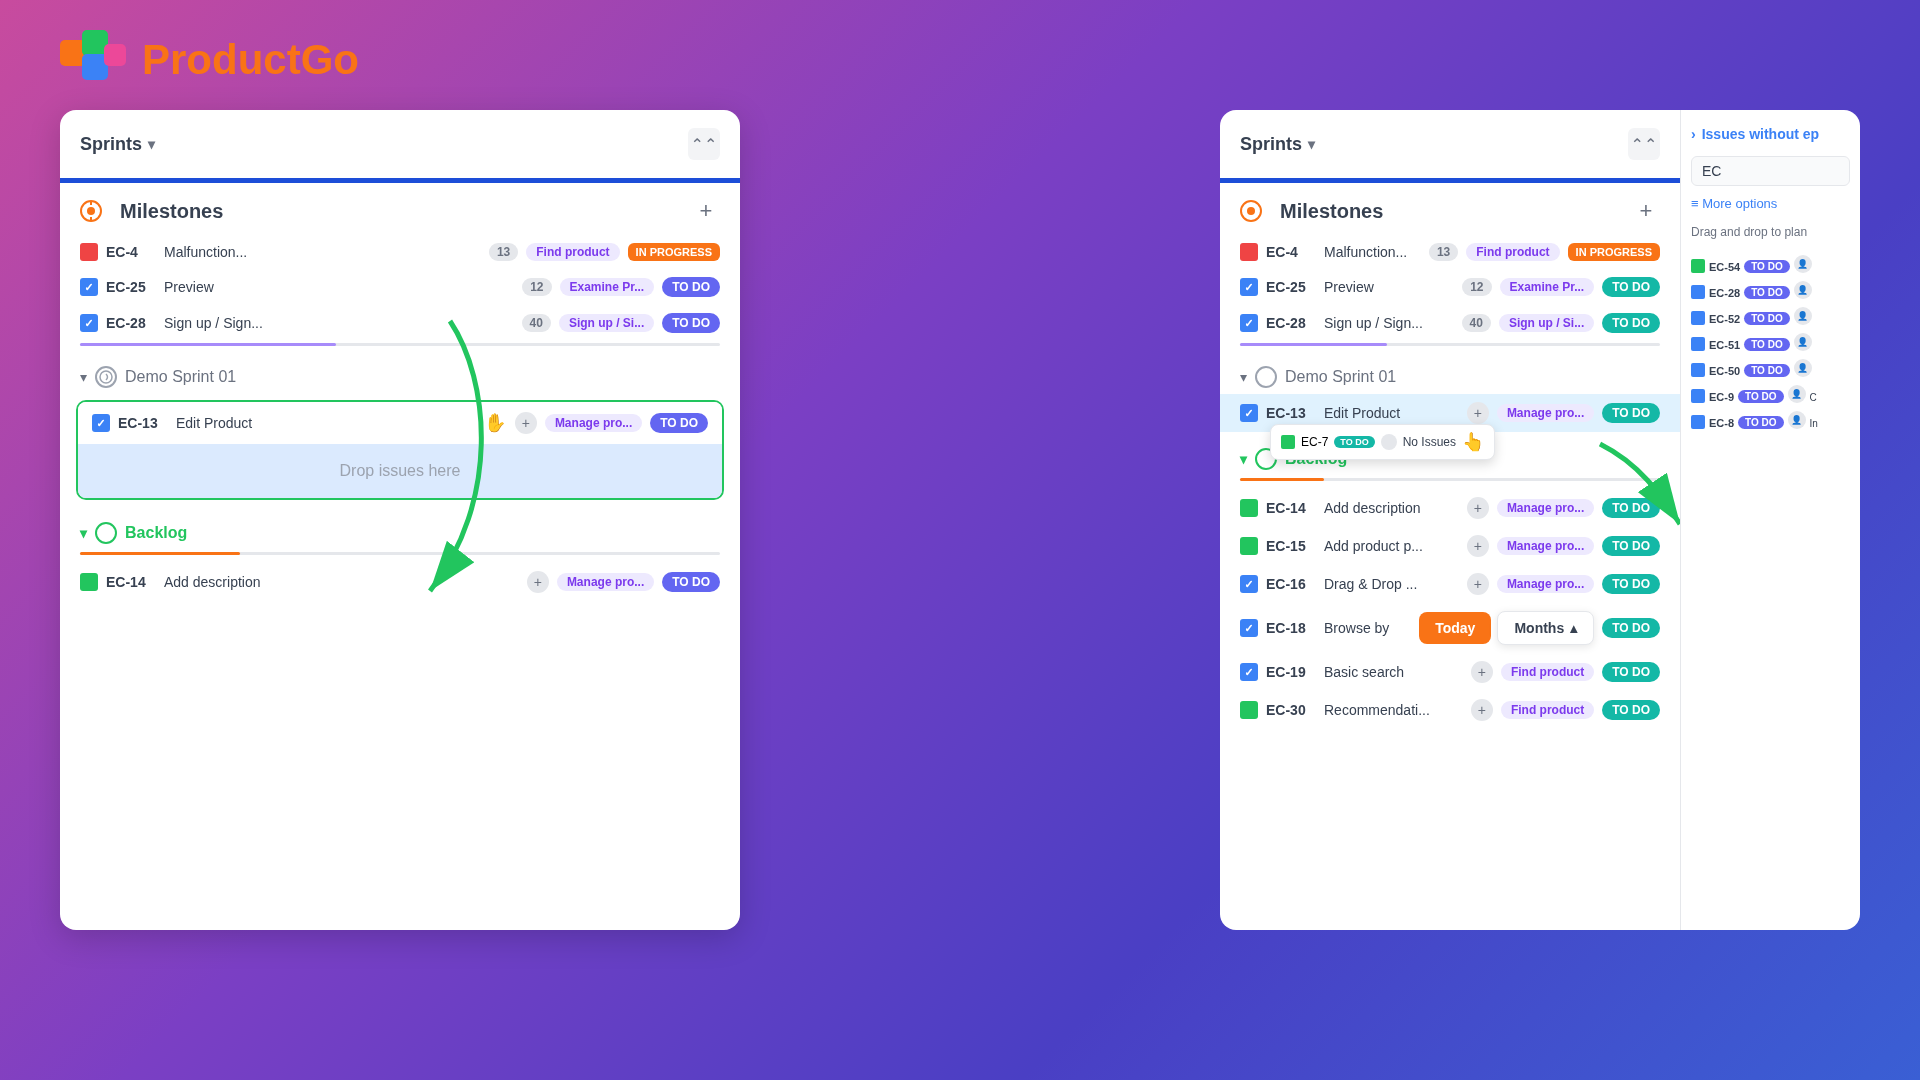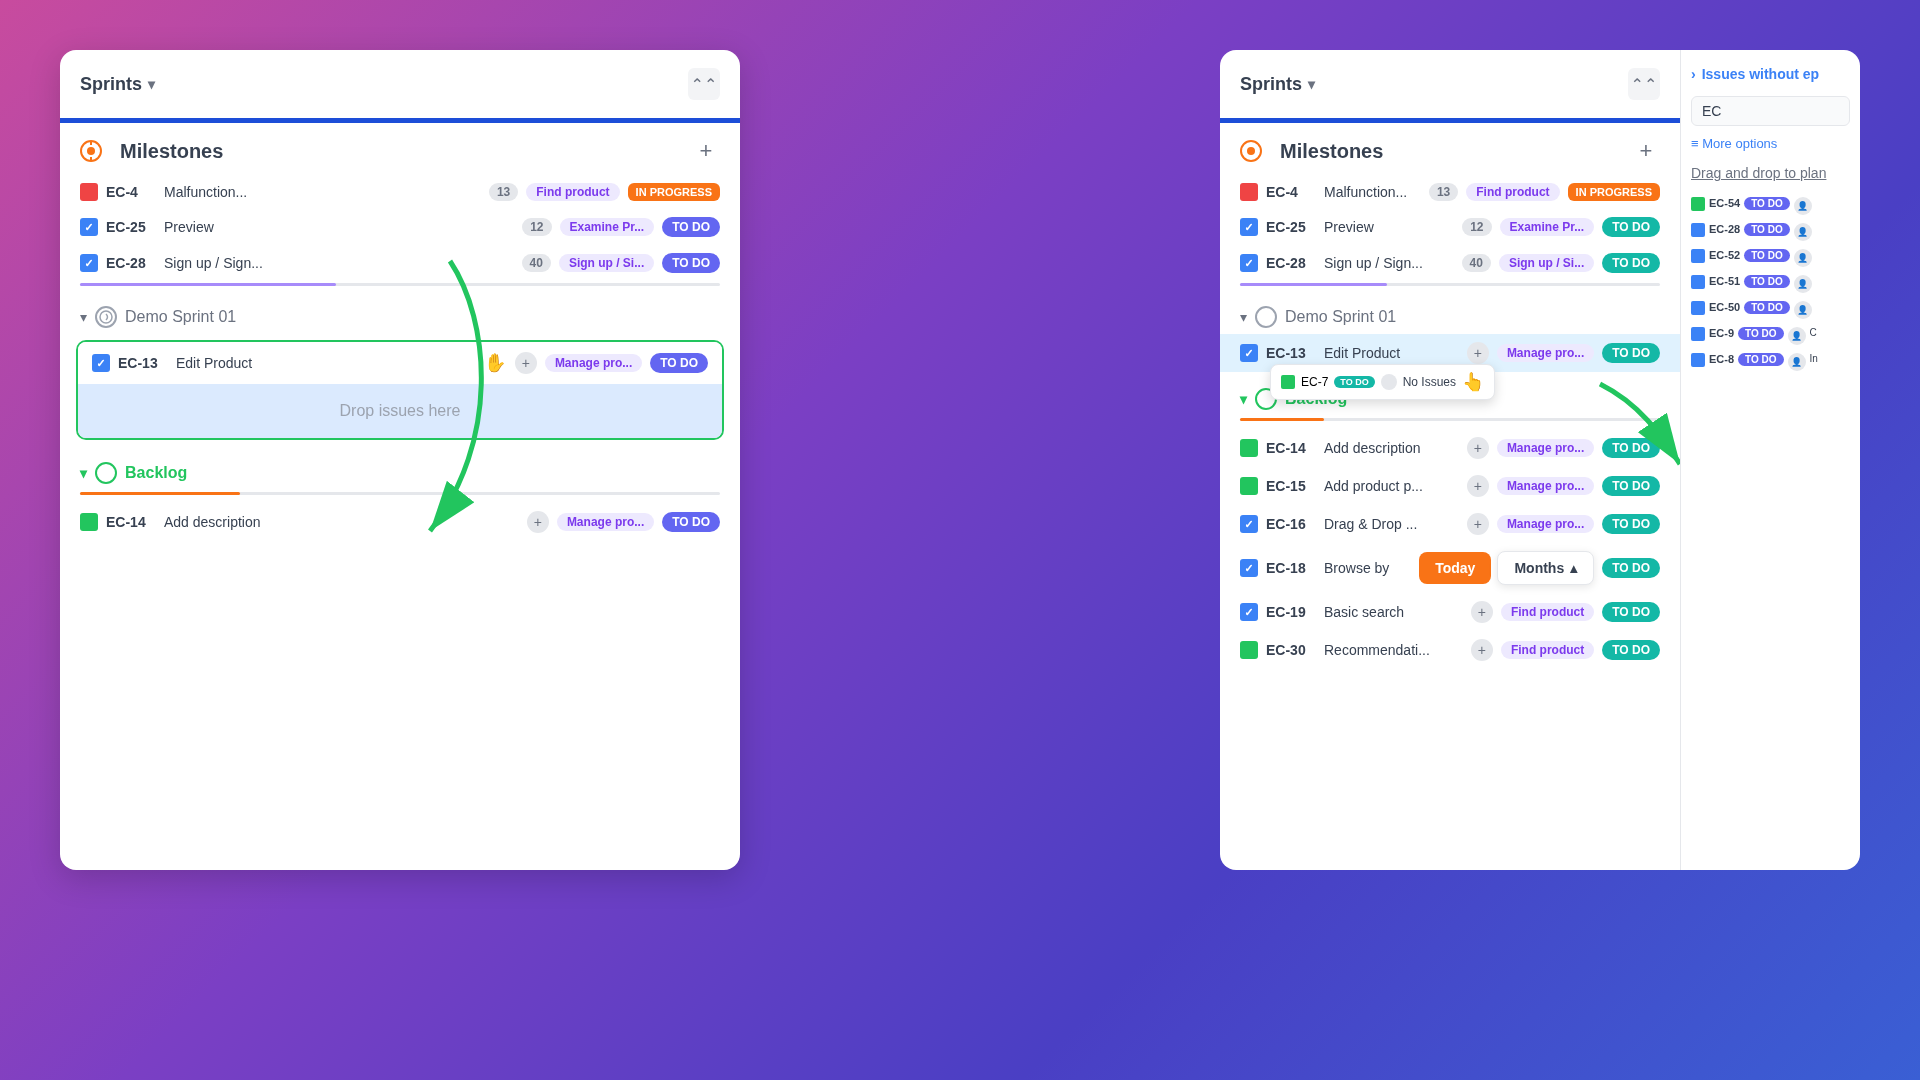--- a/index.html
+++ b/index.html
@@ -340,28 +340,27 @@
       margin-bottom: 10px;
       background: #f9fafb;
     }
     .sidebar-more {
       font-size: 13px;
       color: #3b82f6;
       cursor: pointer;
       margin-bottom: 14px;
     }
     .drag-hint {
-      font-size: 14px;
+      font-size: 12px;
       color: #6b7280;
       margin-bottom: 12px;
-      text-decoration: underline;
     }
     .sidebar-issue-row {
       display: flex;
-      align-items: flex-start;
+      align-items: flex-end;
       gap: 4px;
       padding: 4px 0;
       font-size: 12px;
     }
     .sidebar-issue-id {
       font-size: 11px;
       color: #374151;
       font-weight: 600;
     }
     .sidebar-badge-todo {
@@ -430,20 +429,34 @@
       align-items: center;
       gap: 6px;
       font-size: 12px;
       box-shadow: 0 4px 12px rgba(0,0,0,0.15);
     }
   </style>
 </head>
 <body>
 
 <div class="header">
+  <div class="logo">
+    <div class="logo-icon">
+
+      <svg width="70" height="60" viewBox="0 0 70 60">
+        <rect x="0" y="10" width="26" height="26" rx="5" fill="#f97316"></rect>
+        <rect x="22" y="0" width="26" height="26" rx="5" fill="#22c55e"></rect>
+        <rect x="22" y="24" width="26" height="26" rx="5" fill="#3b82f6"></rect>
+        <rect x="44" y="14" width="22" height="22" rx="5" fill="#ec4899"></rect>
+      </svg>
+    </div>
+    <div class="logo-text">
+      <span>Product</span><span style="color:#f97316">Go</span>
+    </div>
+  </div>
 </div>
 
 <div class="panels">
 
   <div class="panel left-panel">
 
     <div class="panel-header">
       <button class="sprints-btn">
         <span>Sprints</span>
         <span class="chevron-icon">▾</span>

